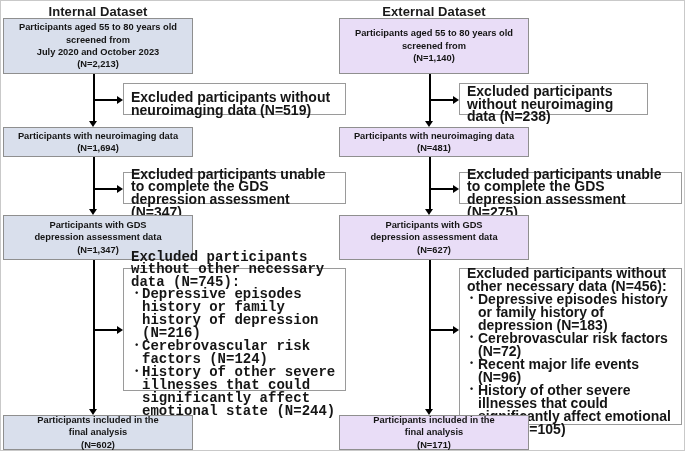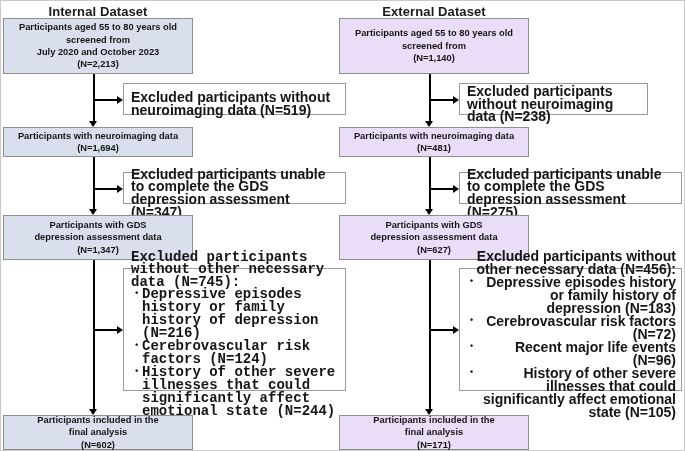--- a/index.html
+++ b/index.html
@@ -207,21 +207,21 @@
     <span class="line">Participants with GDS</span>
     <span class="line">depression assessment data</span>
     <span class="line">(N=627)</span>
   </div>
 
   <div class="vline" style="left:428px; top:259px; height:152px;"></div>
   <div class="arrow-down" style="left:424px; top:408px;"></div>
   <div class="hline" style="left:428px; top:328px; width:25px;"></div>
   <div class="arrow-right" style="left:452px; top:324.7px;"></div>
 
-  <div class="excl" style="left:458px; top:267px; width:223px; height:123px;text-align:right;">
+  <div class="excl" style="left:458px; top:267px; width:223px; height:157px;">
     <span class="hdr">Excluded participants without other necessary data (N=456):</span>
     <ul>
       <li>Depressive episodes history or family history of depression (N=183)</li>
       <li>Cerebrovascular risk factors (N=72)</li>
       <li>Recent major life events (N=96)</li>
       <li>History of other severe illnesses that could significantly affect emotional state (N=105)</li>
     </ul>
   </div>
 
   <div class="node purple" style="left:338px; top:414px; width:190px; height:35px;">

